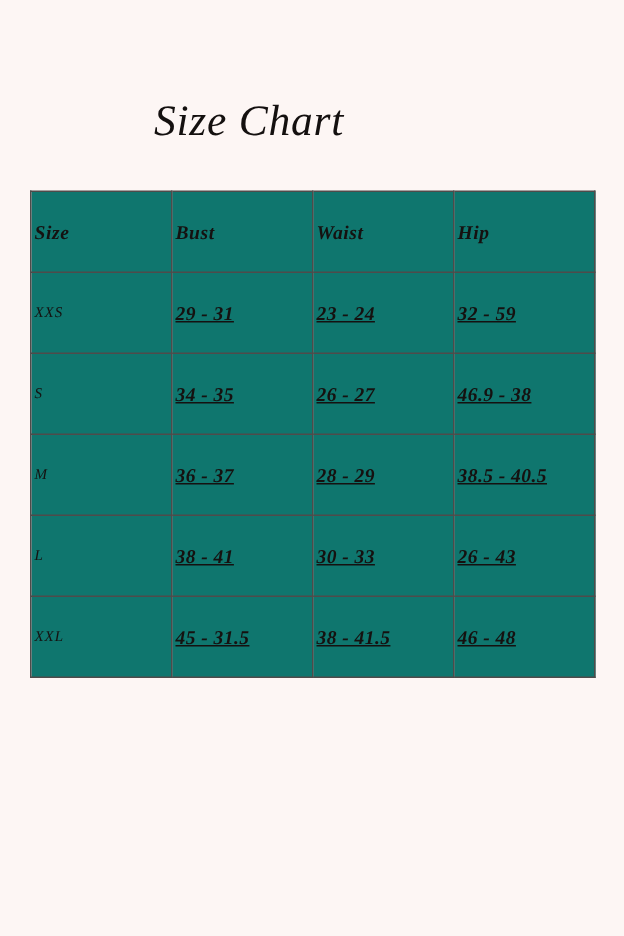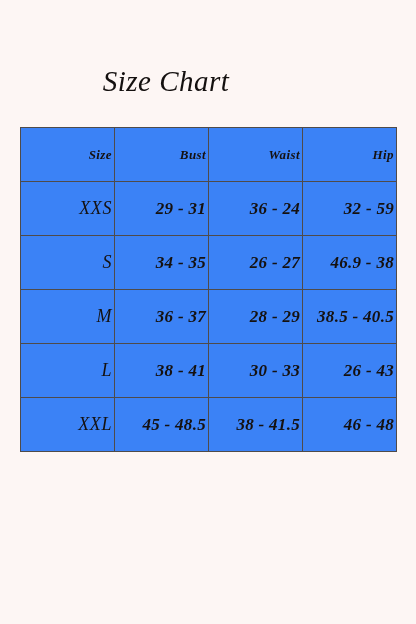--- a/index.html
+++ b/index.html
@@ -52,43 +52,44 @@
 
   table.size-table col.col-size   { width: 94px; }
   table.size-table col.col-bust   { width: 94px; }
   table.size-table col.col-waist  { width: 94px; }
   table.size-table col.col-hip    { width: 94px; }
 
   table.size-table th,
   table.size-table td {
     border: 1px solid #4f4b4a;
     height: 53px;
-    text-align: right;
+    text-align: left;
     vertical-align: middle;
     font-style: italic;
     color: #151110;
     padding: 0 2px;
-    background: #3b82f6;
+    background: #0f766e;
   }
 
   table.size-table th {
     font-weight: bold;
     font-size: 13px;
     letter-spacing: 0.4px;
   }
 
   table.size-table td.size-label {
-    font-size: 18px;
+    font-size: 10px;
     letter-spacing: 0.6px;
   }
 
   table.size-table td.measure {
-    font-size: 17px;
+    font-size: 13px;
     font-weight: bold;
     letter-spacing: 0.3px;
+    text-decoration: underline;
   }
 </style>
 </head>
 <body>
 
 <div class="page">
 
   <div class="chart-title">Size Chart</div>
 
   <div class="size-table-wrap">
@@ -104,21 +105,21 @@
           <th>Size</th>
           <th>Bust</th>
           <th>Waist</th>
           <th>Hip</th>
         </tr>
       </thead>
       <tbody>
         <tr>
           <td class="size-label">XXS</td>
           <td class="measure">29 - 31</td>
-          <td class="measure">36 - 24</td>
+          <td class="measure">23 - 24</td>
           <td class="measure">32 - 59</td>
         </tr>
         <tr>
           <td class="size-label">S</td>
           <td class="measure">34 - 35</td>
           <td class="measure">26 - 27</td>
           <td class="measure">46.9 - 38</td>
         </tr>
         <tr>
           <td class="size-label">M</td>
@@ -127,21 +128,21 @@
           <td class="measure">38.5 - 40.5</td>
         </tr>
         <tr>
           <td class="size-label">L</td>
           <td class="measure">38 - 41</td>
           <td class="measure">30 - 33</td>
           <td class="measure">26 - 43</td>
         </tr>
         <tr>
           <td class="size-label">XXL</td>
-          <td class="measure">45 - 48.5</td>
+          <td class="measure">45 - 31.5</td>
           <td class="measure">38 - 41.5</td>
           <td class="measure">46 - 48</td>
         </tr>
       </tbody>
     </table>
   </div>
 
 </div>
 
 </body></html>

